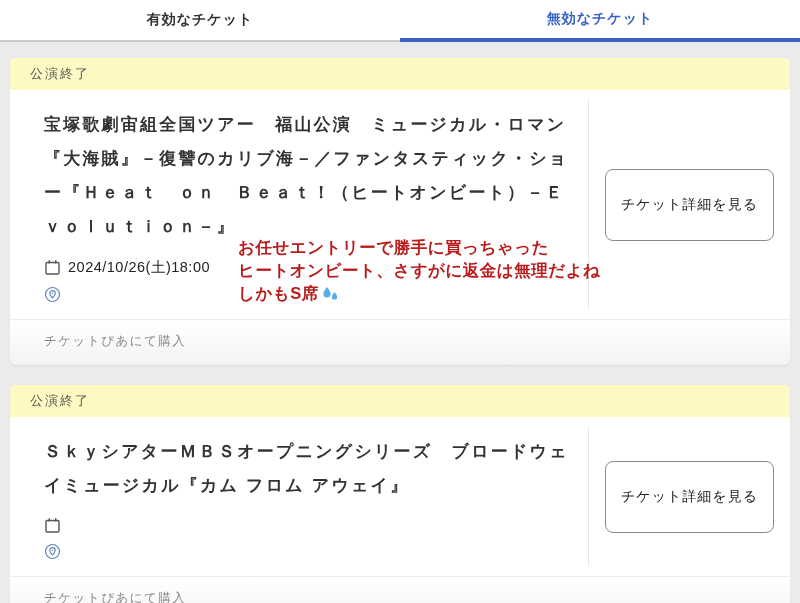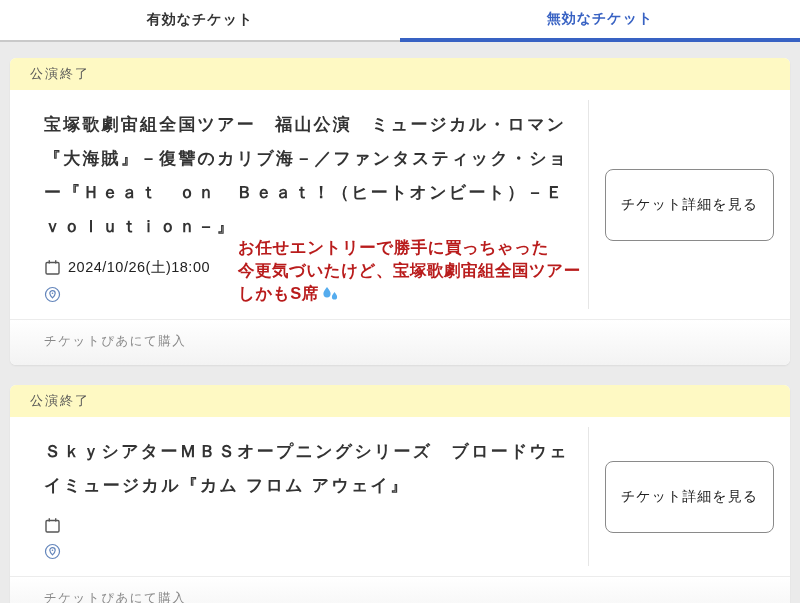--- a/index.html
+++ b/index.html
@@ -111,21 +111,21 @@
               <circle cx="8.5" cy="7.3" r="0.8" fill="#6385bb" stroke="none"></circle>
             </svg>
           </div>
         </div>
         <div class="card-side">
           <button class="detail-btn">チケット詳細を見る</button>
         </div>
 
         <div class="annotation">
           <div class="line">お任せエントリーで勝手に買っちゃった</div>
-          <div class="line">今更気づいたけど、宝塚歌劇宙組全国ツアー</div>
+          <div class="line">ヒートオンビート、さすがに返金は無理だよね</div>
           <div class="line">
             <span>しかもS席</span>
             <svg class="drops-icon" viewBox="0 0 20 18">
               <path d="M7 2 c2.2 2.8 3.6 4.9 3.6 6.8 a3.6 3.6 0 0 1 -7.2 0 C3.4 6.9 4.8 4.8 7 2 z" fill="#55acee"></path>
               <path d="M14.5 7 c1.6 2 2.6 3.5 2.6 4.9 a2.6 2.6 0 0 1 -5.2 0 c0-1.4 1-2.9 2.6-4.9 z" fill="#55acee"></path>
             </svg>
           </div>
         </div>
       </div>
       <div class="card-footer">チケットぴあにて購入</div>

